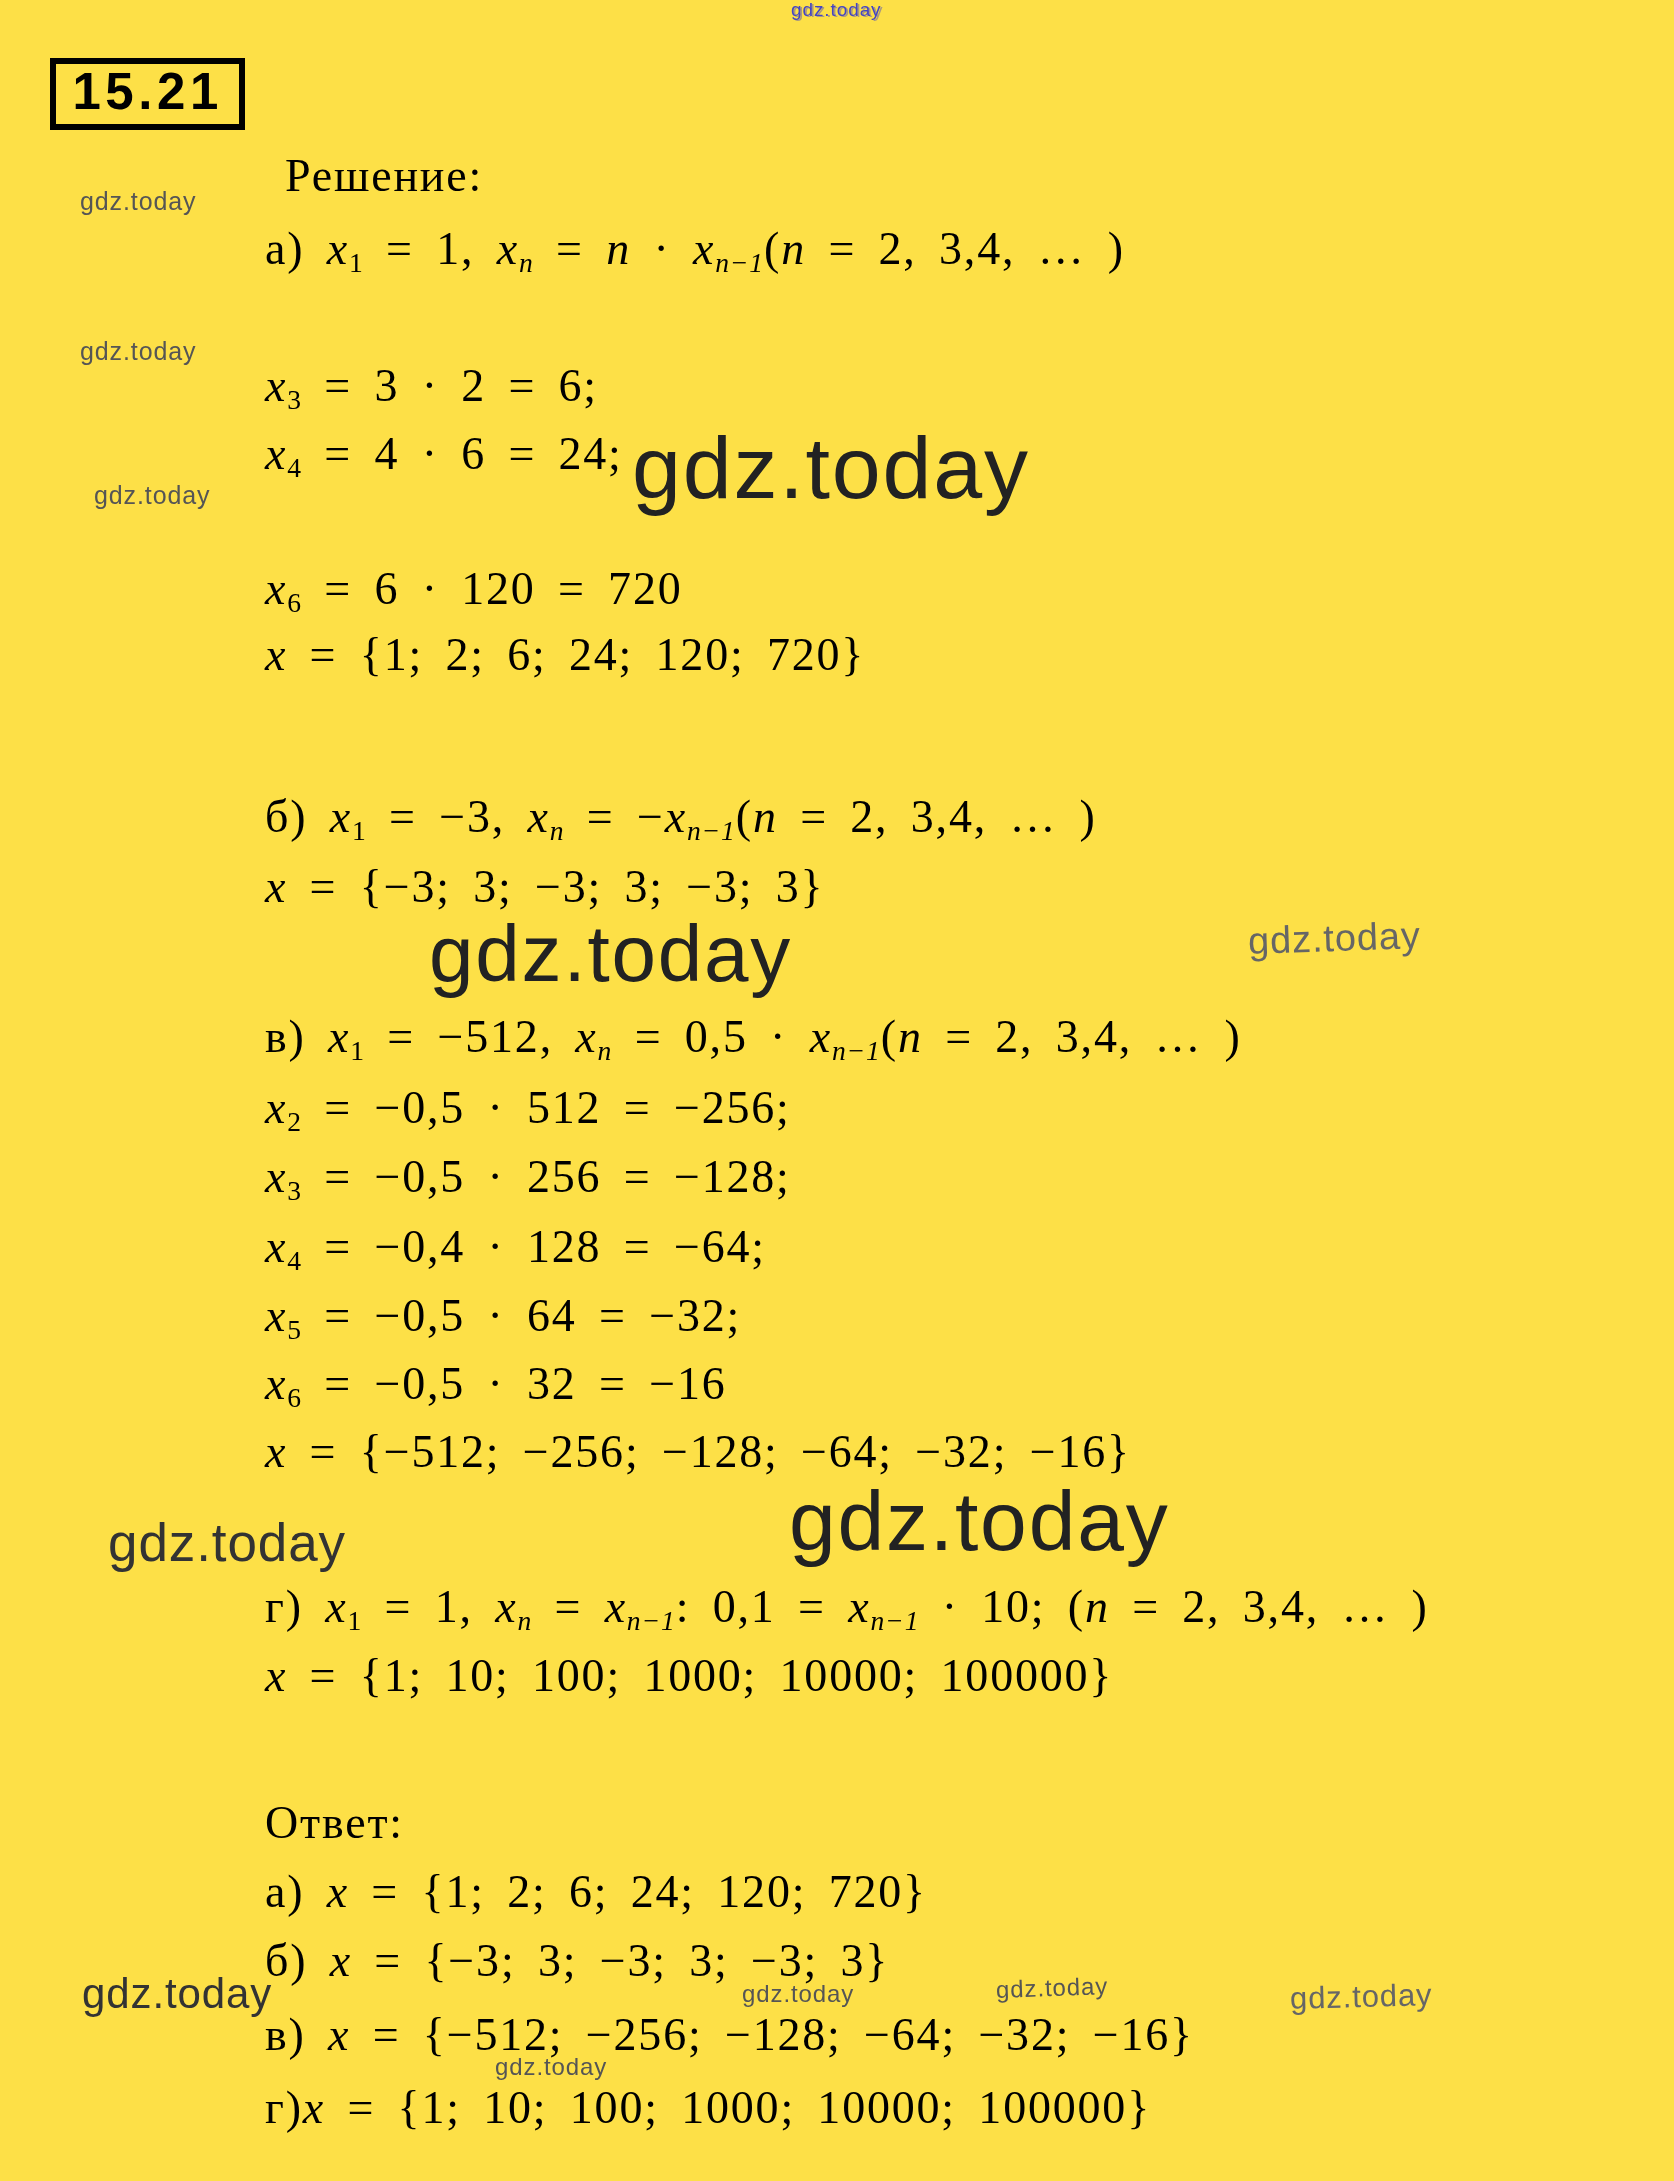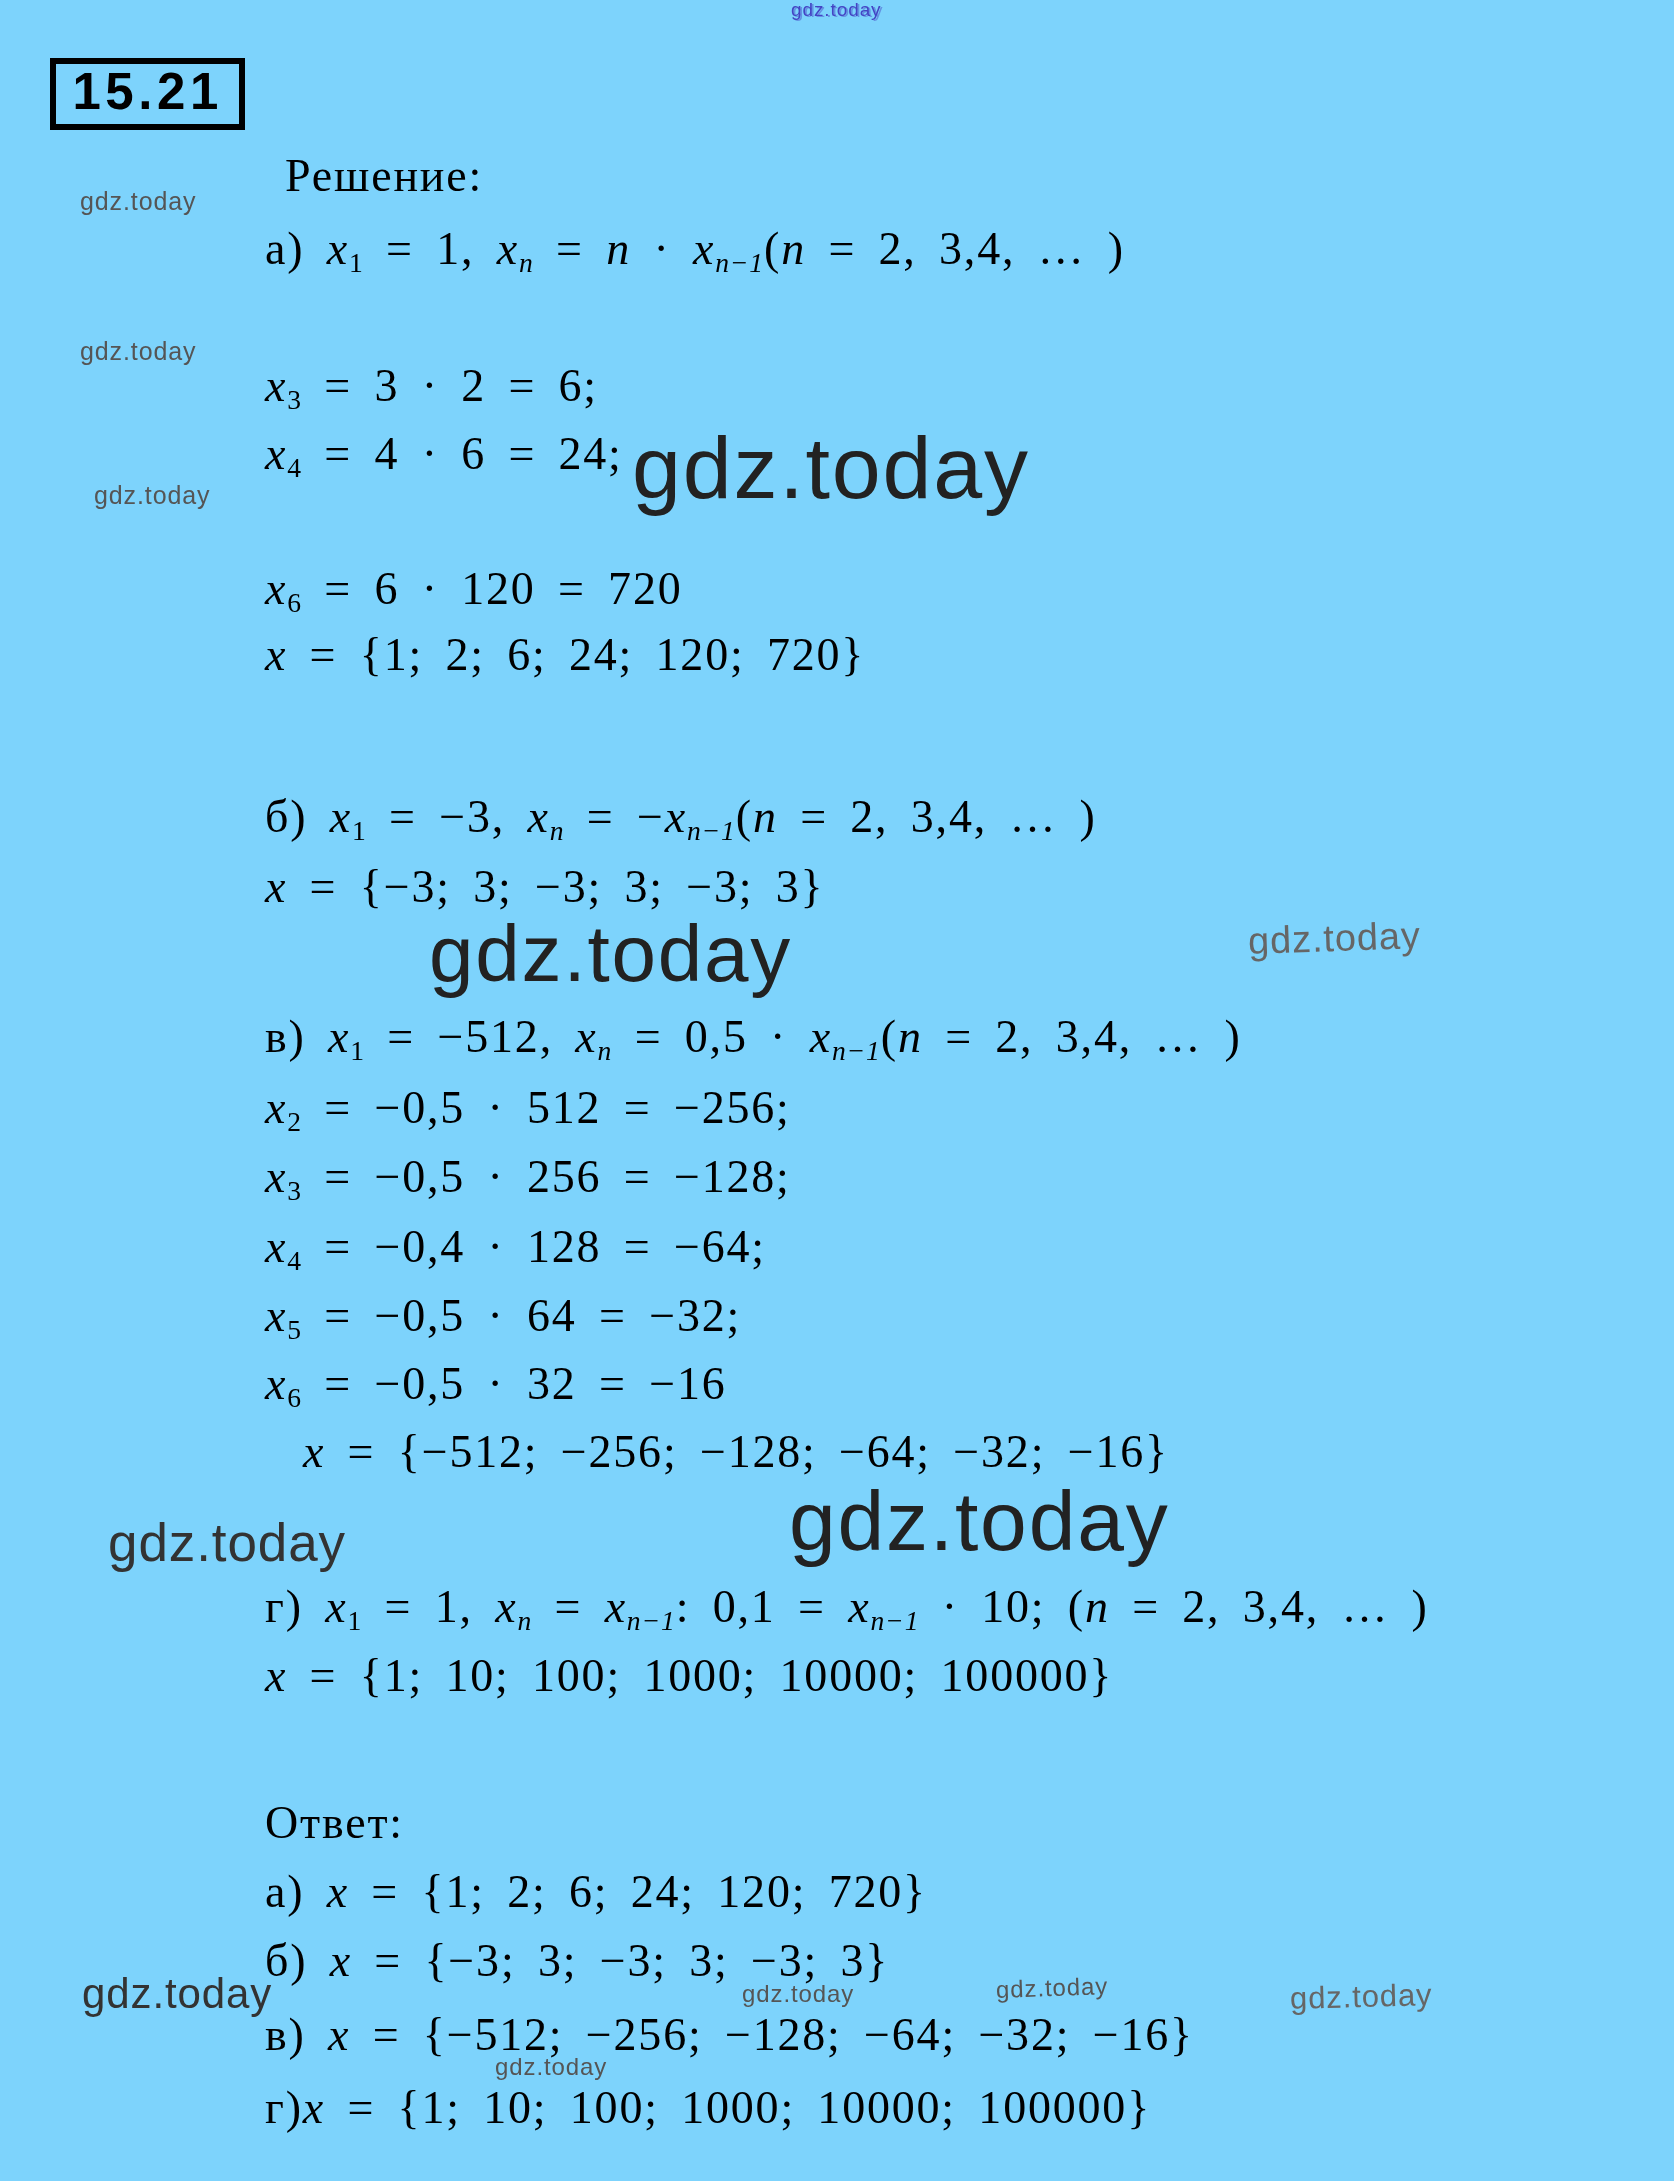--- a/index.html
+++ b/index.html
@@ -1,19 +1,19 @@
 <!DOCTYPE html>
 <html style="font-size:14.6px"><head>
 <meta charset="utf-8">
 <style>
   html,body{margin:0;padding:0;background:#e8e8e8;}
   .page{
     position:relative;
     width:1675px;height:2181px;
-    background:#7dd3fc;
+    background:#fde047;
     overflow:hidden;
     font-family:"Liberation Serif","DejaVu Serif",serif;
     color:#000;
   }
   
   .pnum{
     position:absolute;
     border:6.4px solid #000;
     padding:0px 16.4px 3.7px 16.4px;
     font-weight:bold;
@@ -134,21 +134,21 @@
   </div>
 
   <div class="ln" style="top:1288px;">
     <span class="it">x</span><sub class="sb">5</sub><span class="rm"> = −0,5 · 64 = −32;</span>
   </div>
 
   <div class="ln" style="top:1356px;">
     <span class="it">x</span><sub class="sb">6</sub><span class="rm"> = −0,5 · 32 = −16</span>
   </div>
 
-  <div class="ln" style="top:1424px;margin-left:38px;">
+  <div class="ln" style="top:1424px;">
     <span class="it">x</span><span class="rm"> = {−512; −256; −128; −64; −32; −16}</span>
   </div>
 
   <div class="ln" style="top:1579px;">
     <span class="rm">г) </span><span class="it">x</span><sub class="sb">1</sub><span class="rm"> = 1, </span><span class="it">x</span><sub class="sb it">n</sub><span class="rm"> = </span><span class="it">x</span><sub class="sb it">n−1</sub><span class="rm">: 0,1 = </span><span class="it">x</span><sub class="sb it">n−1</sub><span class="rm"> · 10; (</span><span class="it">n</span><span class="rm"> = 2, 3,4, … )</span>
   </div>
 
   <div class="ln" style="top:1648px;">
     <span class="it">x</span><span class="rm"> = {1; 10; 100; 1000; 10000; 100000}</span>
   </div>

